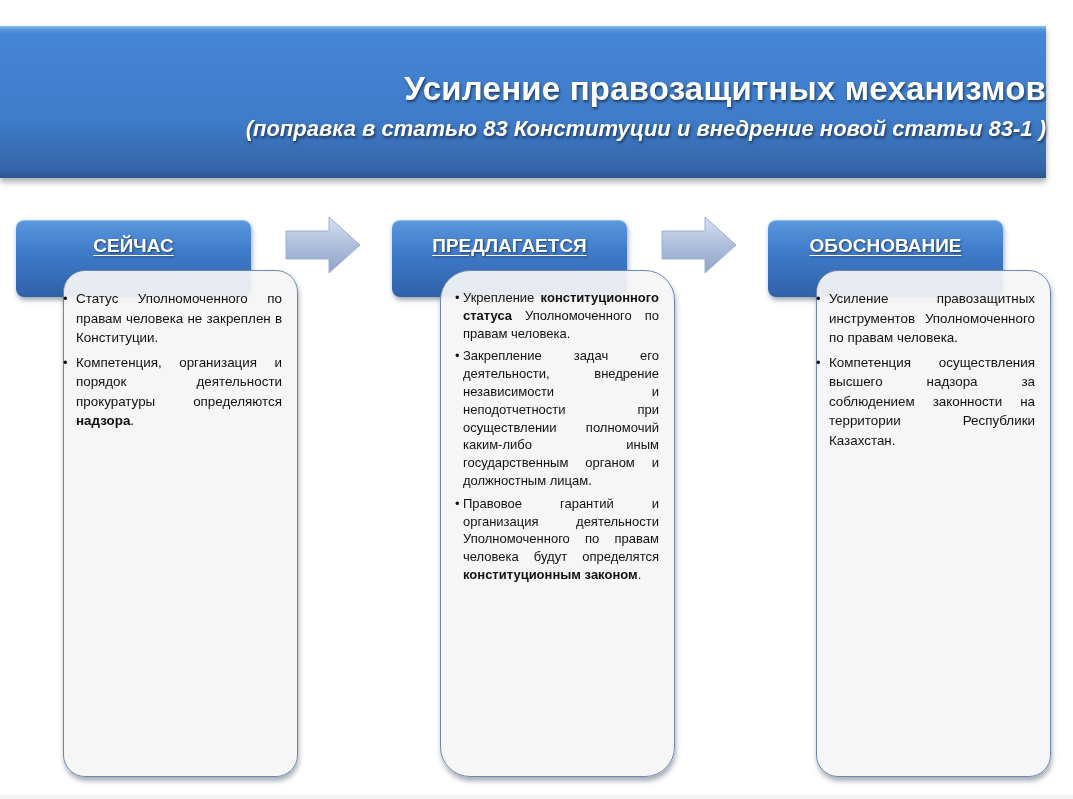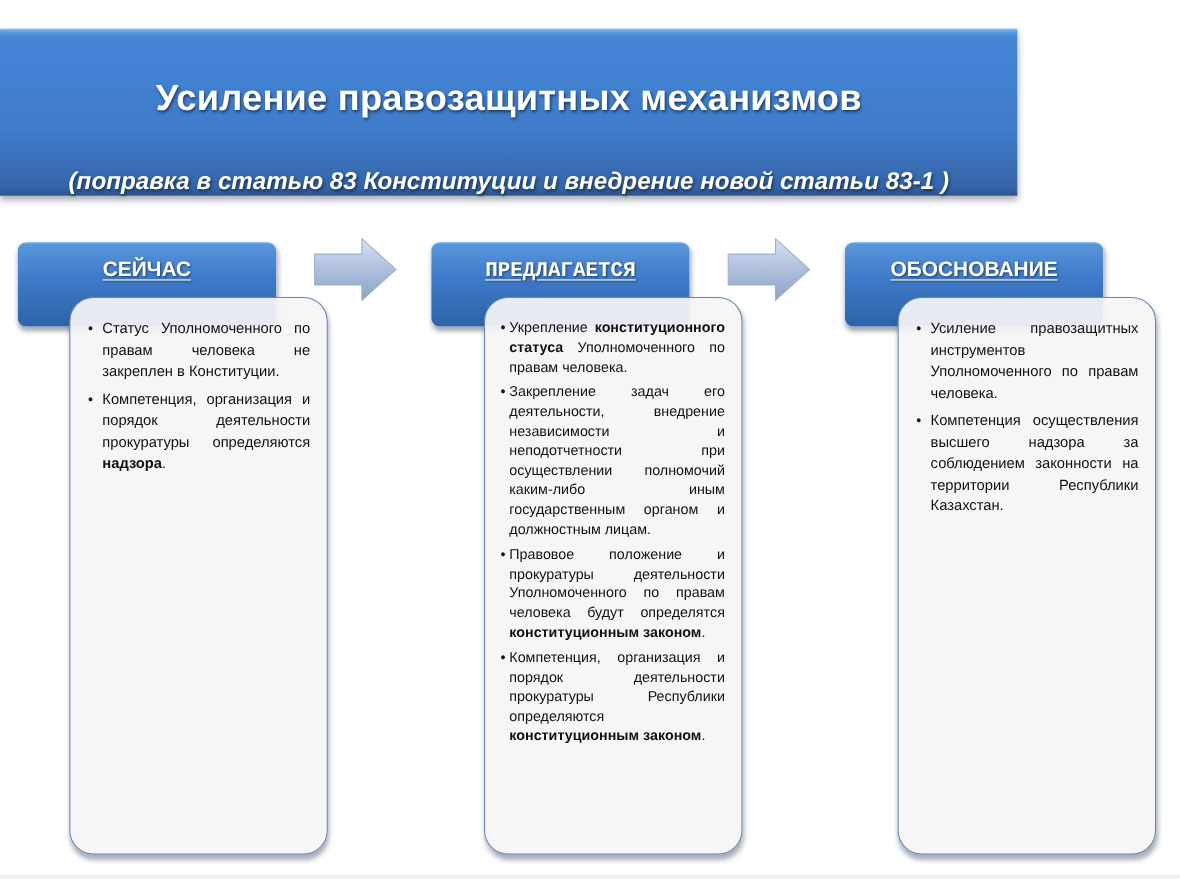--- a/index.html
+++ b/index.html
@@ -1,34 +1,33 @@
 <!DOCTYPE html>
 <html><head>
   <meta charset="utf-8">
   <style>
     * { box-sizing: border-box; margin: 0; padding: 0; }
     html, body { width: 1073px; height: 799px; background: #ffffff; overflow: hidden; }
     body { position: relative; font-family: "Liberation Sans", "DejaVu Sans", sans-serif; }
 
     .banner {
-      position: absolute; left: 0; top: 26px; width: 925px; height: 152px;
+      position: absolute; left: 0; top: 26px; width: 1046px; height: 152px;
       background: linear-gradient(to bottom, #8ec3f0 0px, #5a9be0 3px, #4585d6 8px, #3f7cca 60%, #3565a8 95%, #2c5490 100%);
       box-shadow: 0 4px 6px rgba(60,70,90,0.45);
-      text-align: center;
+      text-align: right;
     }
     .banner-title {
       position: absolute; left: 0; right: 0; top: 44px;
       color: #ffffff; font-weight: bold; font-size: 33px; letter-spacing: 0.2px;
       text-shadow: 1px 2px 3px rgba(0,0,0,0.55);
     }
     .banner-subtitle {
       position: absolute; left: 0; right: 0; top: 90px;
       color: #ffffff; font-weight: bold; font-style: italic; font-size: 22px;
       text-shadow: 1px 2px 3px rgba(0,0,0,0.55);
-      margin-top: 36px;
     }
 
     .head-box {
       position: absolute; width: 235px; height: 77px; top: 220px;
       border-radius: 8px;
       background: linear-gradient(to bottom, #5b97dc 0%, #3f7bc9 40%, #2f62a8 100%);
       box-shadow: 1px 3px 5px rgba(40,50,70,0.45);
       border-top: 1px solid #8cc0ee;
     }
     .head-label {
@@ -37,31 +36,31 @@
       text-underline-offset: 3px;
       text-shadow: 1px 1px 2px rgba(0,0,0,0.5);
     }
 
     .card {
       position: absolute; top: 270px; width: 235px; height: 507px;
       background: rgba(245,245,246,0.93);
       border: 1.5px solid #6c87ad;
       border-radius: 22px;
       box-shadow: 1px 4px 5px rgba(60,75,100,0.45);
-      padding: 18px 15px 10px 29px;
+      padding: 18px 15px 10px 12px;
     }
     .card ul { list-style: none; }
     .card li {
       position: relative; font-size: 13.4px; line-height: 19.5px; color: #111;
       text-align: justify; margin-bottom: 5px;
     }
     .card li::before {
       content: "•"; position: absolute; left: -13px; top: 0; font-size: 13px;
     }
-    .card.mid { padding-left: 22px; }
+    .card.mid { padding-left: 22px; border-radius: 30px; }
     .card.mid li { font-size: 13px; line-height: 17.8px; margin-bottom: 5px; }
     .card.mid li::before { left: -8px; }
     .card b { font-weight: bold; }
 
     .arrow { position: absolute; top: 216px; width: 76px; height: 58px; }
 
     .bottom-line { position: absolute; left: 0; top: 795px; width: 1073px; height: 4px; background: #f1f2f3; }
   </style>
 </head>
 <body>
@@ -85,29 +84,28 @@
   <defs>
     <linearGradient id="ag" x1="0" y1="0" x2="0" y2="1">
       <stop offset="0" stop-color="#d6e1f1"></stop>
       <stop offset="0.5" stop-color="#aebfdc"></stop>
       <stop offset="1" stop-color="#8ea3c8"></stop>
     </linearGradient>
   </defs>
   <path d="M1 15 L44 15 L44 1 L75 29 L44 57 L44 43 L1 43 Z" fill="url(#ag)" stroke="#9eb0cf" stroke-width="1"></path>
 </svg>
 
-<div class="head-box" style="left:392px;font-family:Liberation Mono, monospace;">
+<div class="head-box" style="left:392px;">
   <div class="head-label">ПРЕДЛАГАЕТСЯ</div>
 </div>
 <div class="card mid" style="left:440px;">
   <ul>
       <li><span>Укрепление </span><b>конституционного статуса</b><span> Уполномоченного по правам человека.</span></li>
       <li><span>Закрепление задач его деятельности, внедрение независимости и неподотчетности при осуществлении полномочий каким-либо иным государственным органом и должностным лицам.</span></li>
-      <li><span>Правовое положение и прокуратуры деятельности Уполномоченного по правам человека будут определятся </span><b>конституционным законом</b><span>.</span></li>
-      <li><span>Компетенция, организация и порядок деятельности прокуратуры Республики определяются </span><b>конституционным законом</b><span>.</span></li>
+      <li><span>Правовое гарантий и организация деятельности Уполномоченного по правам человека будут определятся </span><b>конституционным законом</b><span>.</span></li>
     </ul>
 </div>
 
 <svg class="arrow" style="left:661px;" viewBox="0 0 76 58">
   <path d="M1 15 L44 15 L44 1 L75 29 L44 57 L44 43 L1 43 Z" fill="url(#ag)" stroke="#9eb0cf" stroke-width="1"></path>
 </svg>
 
 <div class="head-box" style="left:768px;">
   <div class="head-label">ОБОСНОВАНИЕ</div>
 </div>

